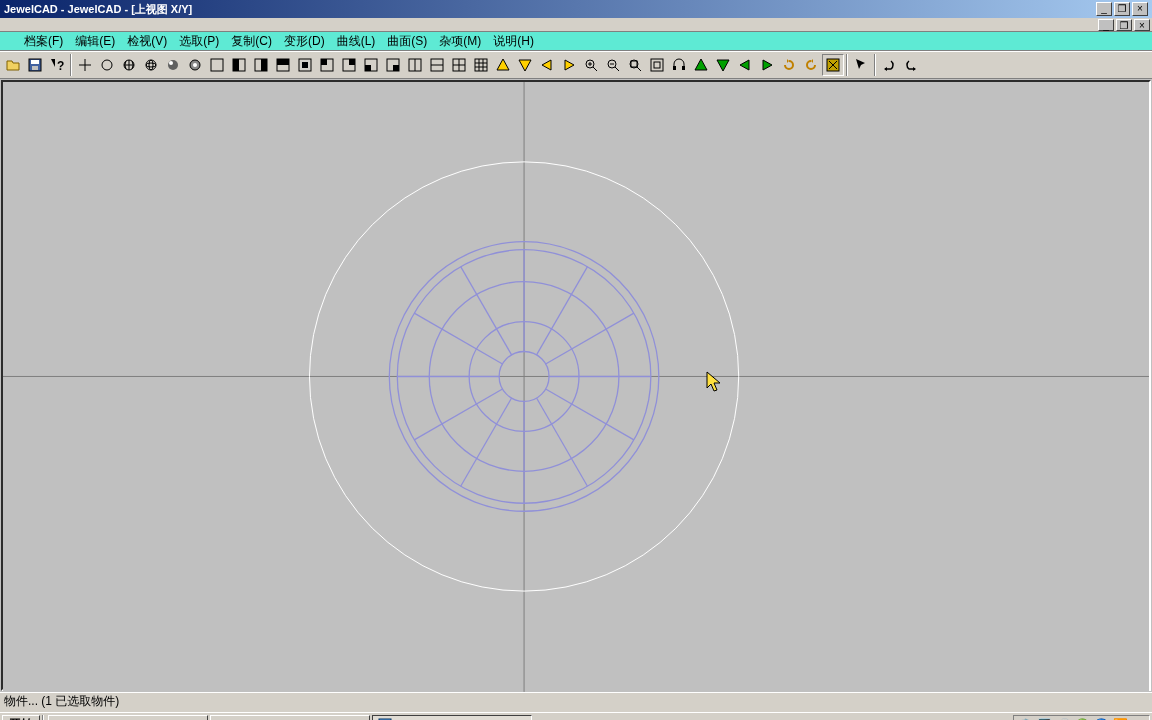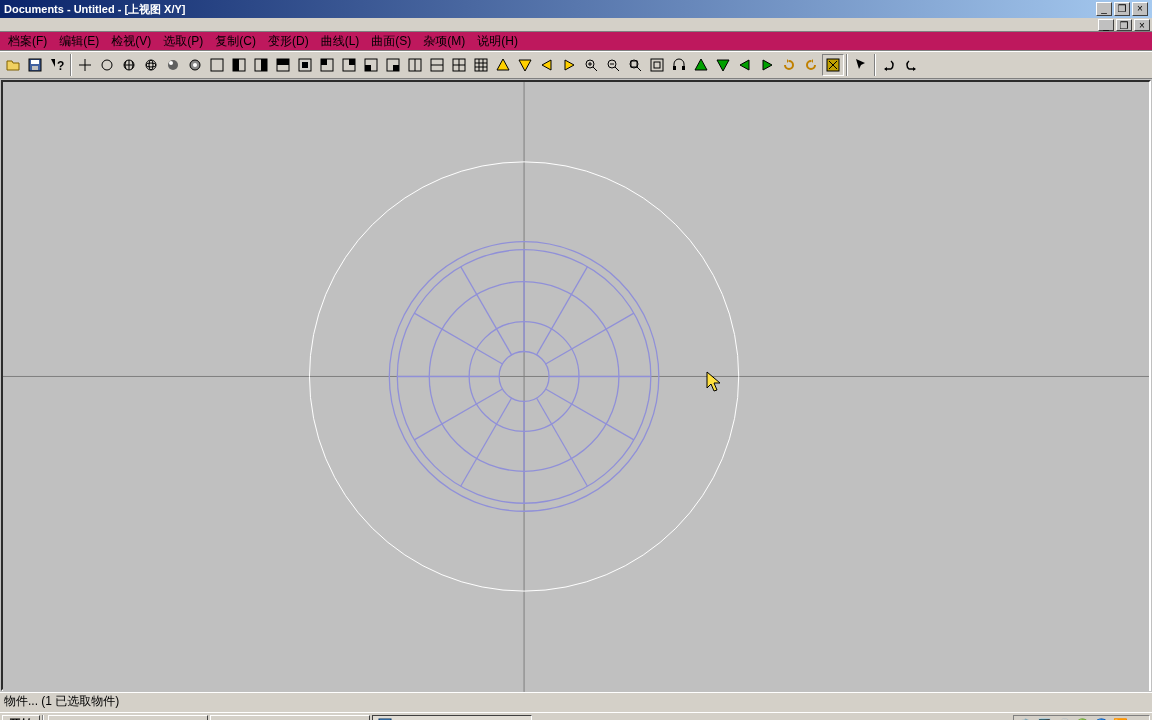--- a/index.html
+++ b/index.html
@@ -1,41 +1,41 @@
 <!DOCTYPE html>
 <html><head>
 <meta charset="utf-8">
 <style>
 *{box-sizing:border-box;margin:0;padding:0;font-family:"SimSun","宋体","MS Sans Serif",sans-serif;font-size:12px;user-select:none}
 html,body{width:1152px;height:720px;overflow:hidden;background:#c0c0c0}
 .titlebar{height:18px;background:linear-gradient(to right,#0a246a,#a6caf0);color:#fff;display:flex;align-items:center;padding:0 2px}
 .titlebar-text{flex:1;font-weight:bold;padding-left:2px;color:#fff;font-size:11px}
 .winbtn{width:16px;height:14px;background:#c0c0c0;border:1px solid #fff;border-right-color:#404040;border-bottom-color:#404040;margin-left:2px;font-size:10px;line-height:11px;text-align:center;font-family:Marlett,Arial;color:#000}
-.menubar{height:19px;background:#be185d;display:flex;align-items:center;padding:0 2px;border-bottom:1px solid #808080}
+.menubar{height:19px;background:#5eead4;display:flex;align-items:center;padding:0 18px;border-bottom:1px solid #808080}
 .menuitem{padding:1px 6px;cursor:default}
 .toolbar{height:28px;background:#d4d0c8;border-top:1px solid #fff;border-bottom:1px solid #808080;display:flex;align-items:center;padding:2px}
 .tbtn{width:22px;height:22px;border:1px solid #d4d0c8;display:flex;align-items:center;justify-content:center;margin:0;cursor:default;background:#d4d0c8}
 .tbtn svg{width:16px;height:16px}
 .tsep{width:6px;height:22px;border-left:1px solid #808080;border-right:1px solid #fff;margin:0 2px;width:2px}
 .canvas-wrap{position:relative;height:611px;background:#c0c0c0;border:2px inset #fff;border-top-color:#808080;border-left-color:#808080;margin:1px}
 .canvas{position:absolute;inset:0;background:#c0c0c0}
 .statusbar{height:20px;background:#d4d0c8;border-top:1px solid #fff;display:flex;align-items:flex-end;padding:2px 4px;font-size:12px}
 .taskbar{height:24px;background:#d4d0c8;border-top:1px solid #fff;display:flex;align-items:center;padding:1px 2px}
 .startbtn{height:20px;padding:0 6px;border:1px solid #fff;border-right-color:#404040;border-bottom-color:#404040;background:#d4d0c8;display:flex;align-items:center;font-weight:bold;font-size:11px}
 .taskbtn{height:20px;min-width:160px;max-width:170px;padding:0 4px;margin-left:2px;border:1px solid #fff;border-right-color:#404040;border-bottom-color:#404040;background:#d4d0c8;display:flex;align-items:center;font-size:11px;overflow:hidden;white-space:nowrap}
 .taskbtn.active{border:1px solid #404040;border-right-color:#fff;border-bottom-color:#fff;background:#e0dcd4}
 .tray{margin-left:auto;height:20px;border:1px solid #808080;border-right-color:#fff;border-bottom-color:#fff;padding:0 4px;display:flex;align-items:center;font-size:11px;gap:3px}
 .tray-ico{width:16px;height:16px;display:flex;align-items:center;justify-content:center}
 .cursor-arrow{position:absolute;pointer-events:none}
 </style>
 </head>
 <body>
 
 <div class="titlebar">
-  <span class="titlebar-text">Documents - Untitled - [上视图 X/Y]</span>
+  <span class="titlebar-text">JewelCAD - JewelCAD - [上视图 X/Y]</span>
   <div class="winbtn">_</div>
   <div class="winbtn">❐</div>
   <div class="winbtn" style="margin-right:2px">×</div>
 </div>
 <div style="height:14px;background:#d4d0c8;display:flex;justify-content:flex-end;padding-right:2px;align-items:center;border-bottom:1px solid #808080">
   <div class="winbtn" style="height:12px">_</div>
   <div class="winbtn" style="height:12px">❐</div>
   <div class="winbtn" style="height:12px">×</div>
 </div>
 

